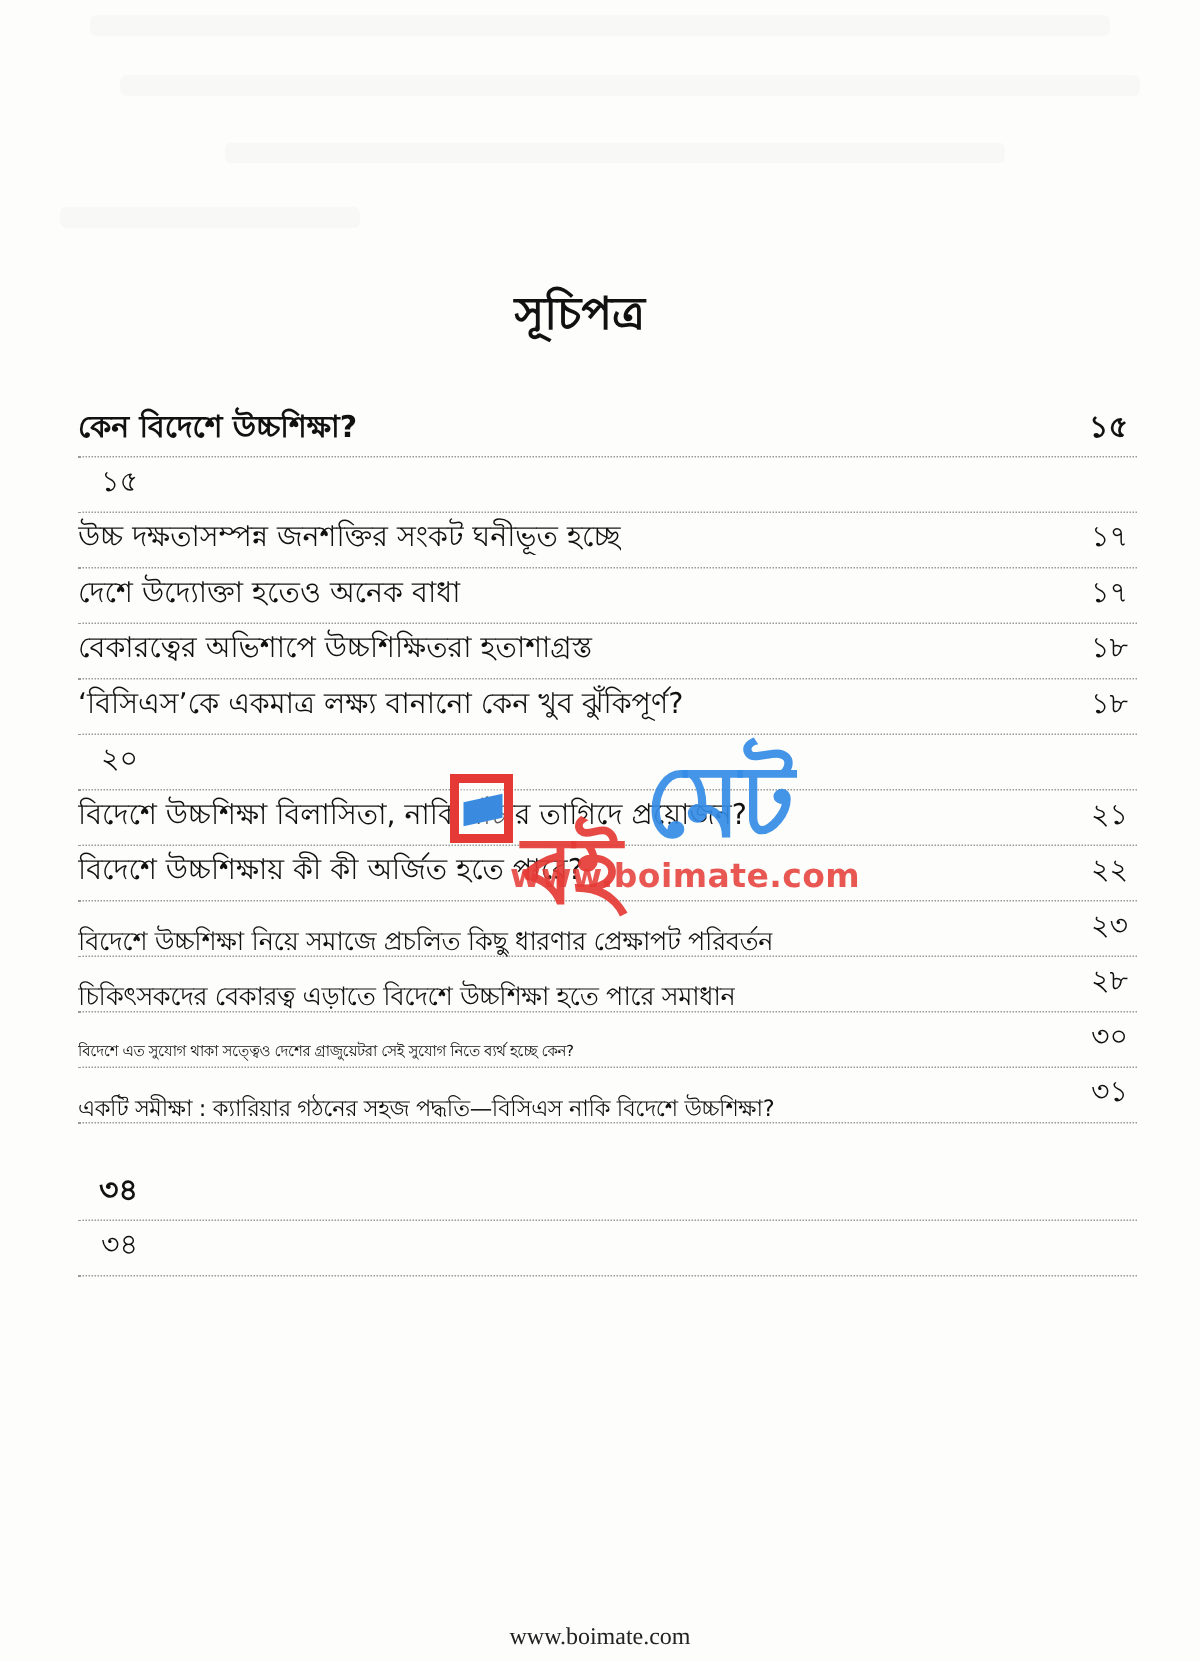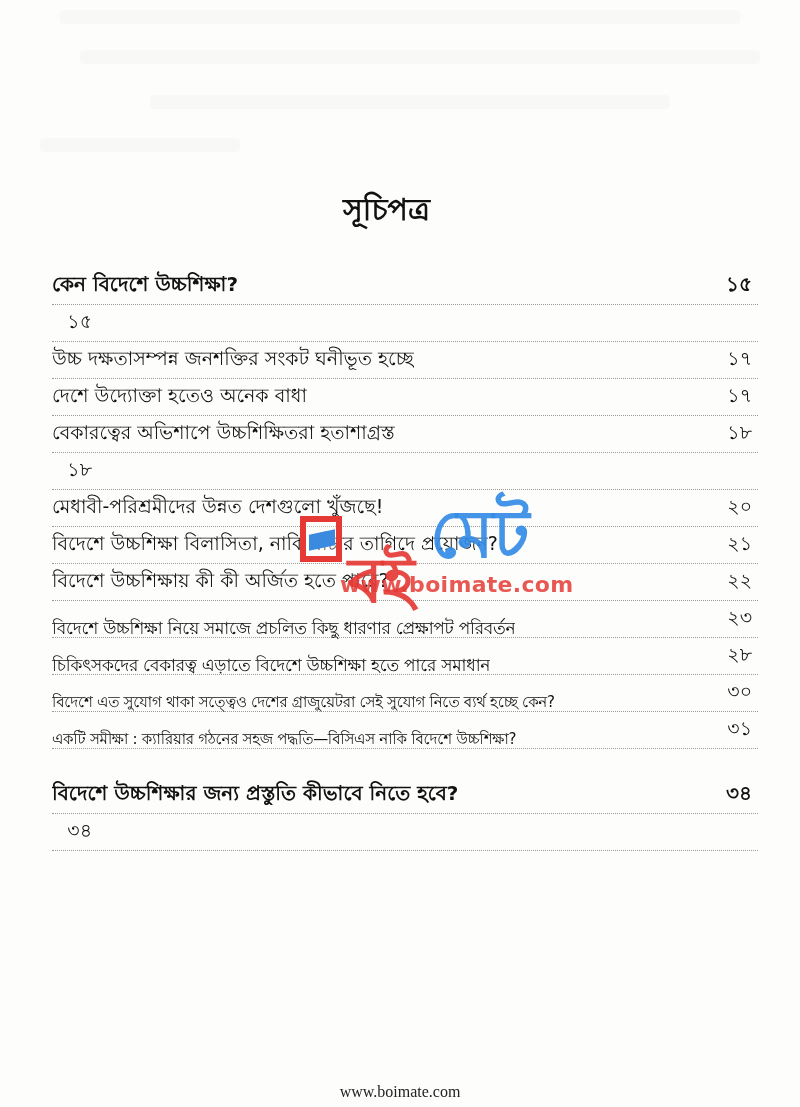--- a/index.html
+++ b/index.html
@@ -92,55 +92,54 @@
   </div>
   <div class="row">
     <span class="label">দেশে উদ্যোক্তা হতেও অনেক বাধা</span>
     <span class="page">১৭</span>
   </div>
   <div class="row">
     <span class="label">বেকারত্বের অভিশাপে উচ্চশিক্ষিতরা হতাশাগ্রস্ত</span>
     <span class="page">১৮</span>
   </div>
   <div class="row">
+    <span class="label">‘বিসিএস’কে একমাত্র লক্ষ্য বানানো কেন খুব ঝুঁকিপূর্ণ?</span>
     <span class="page">১৮</span>
   </div>
   <div class="row">
-    <span class="label">মেধাবী-পরিশ্রমীদের উন্নত দেশগুলো খুঁজছে!</span>
     <span class="page">২০</span>
   </div>
   <div class="row">
     <span class="label">বিদেশে উচ্চশিক্ষা বিলাসিতা, নাকি বাঁচার তাগিদে প্রয়োজন?</span>
     <span class="page">২১</span>
   </div>
   <div class="row">
     <span class="label">বিদেশে উচ্চশিক্ষায় কী কী অর্জিত হতে পারে?</span>
     <span class="page">২২</span>
   </div>
   <div class="row small">
     <span class="label">বিদেশে উচ্চশিক্ষা নিয়ে সমাজে প্রচলিত কিছু ধারণার প্রেক্ষাপট পরিবর্তন</span>
     <span class="page">২৩</span>
   </div>
   <div class="row small">
     <span class="label">চিকিৎসকদের বেকারত্ব এড়াতে বিদেশে উচ্চশিক্ষা হতে পারে সমাধান</span>
     <span class="page">২৮</span>
   </div>
   <div class="row small">
-    <span class="label" style="font-size:15px">বিদেশে এত সুযোগ থাকা সত্ত্বেও দেশের গ্রাজুয়েটরা সেই সুযোগ নিতে ব্যর্থ হচ্ছে কেন?</span>
+    <span class="label" style="font-size:10px">বিদেশে এত সুযোগ থাকা সত্ত্বেও দেশের গ্রাজুয়েটরা সেই সুযোগ নিতে ব্যর্থ হচ্ছে কেন?</span>
     <span class="page">৩০</span>
   </div>
   <div class="row small">
     <span class="label" style="font-size:15px">একটি সমীক্ষা : ক্যারিয়ার গঠনের সহজ পদ্ধতি—বিসিএস নাকি বিদেশে উচ্চশিক্ষা?</span>
     <span class="page">৩১</span>
   </div>
 
   <div class="gap"></div>
 
   <div class="row section">
-    <span class="label">বিদেশে উচ্চশিক্ষার জন্য প্রস্তুতি কীভাবে নিতে হবে?</span>
     <span class="page">৩৪</span>
   </div>
   <div class="row">
     <span class="page">৩৪</span>
   </div>
 </div>
 
 <div class="watermark">
   <div class="wm-book"></div>
   <span class="wm-b1">বই</span>

